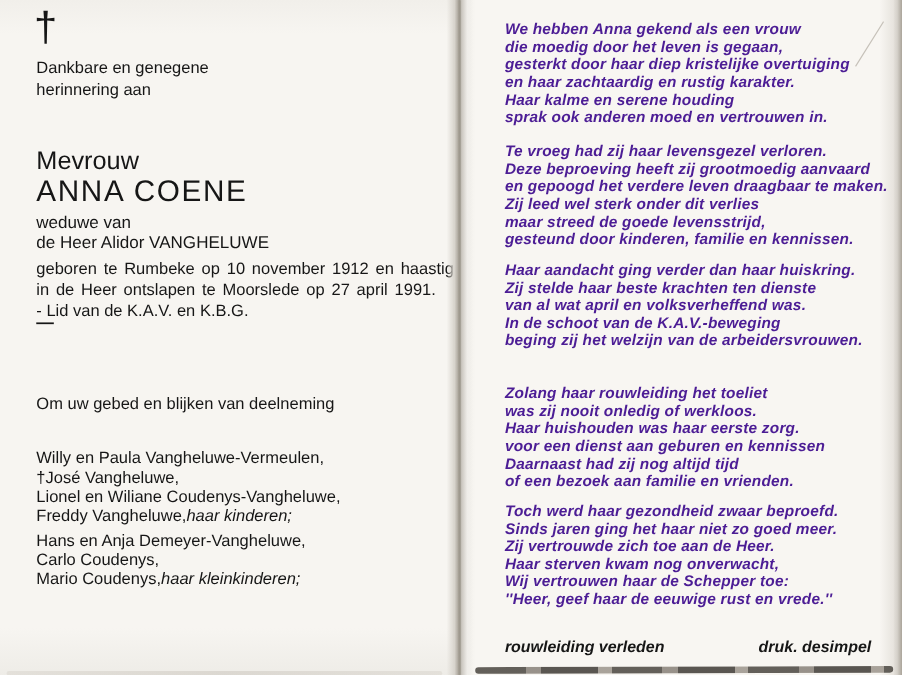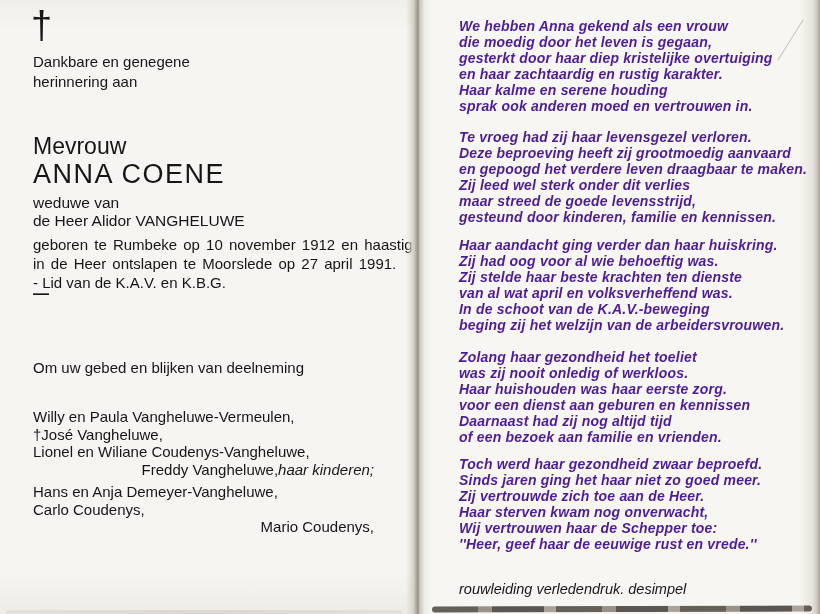--- a/index.html
+++ b/index.html
@@ -50,33 +50,33 @@
   .intro{left:33px;top:52px;font-size:15px;line-height:20px}
   .honorific{left:33px;top:133px;font-size:23px}
   .name{left:33px;top:159px;font-size:27px;letter-spacing:1.5px}
   .widow{left:33px;top:194px;font-size:15.5px;line-height:18px}
   .lifedates{left:33px;top:236px;font-size:15px;line-height:18.5px;word-spacing:2px}
   .membership{left:33px;top:274px;font-size:15px}
   .sep{left:33px;top:285px;font-size:16px;font-weight:bold}
   .thanks{left:33px;top:358px;font-size:15px;line-height:19px}
   .children{left:33px;top:408px;font-size:15px;line-height:17.5px;width:341px}
   .gchildren{left:33px;top:483px;font-size:15px;line-height:17.5px;width:341px}
-  .row{display:flex;justify-content:flex-end}
+  .row{display:flex;justify-content:flex-start}
   .rel-label{font-style:italic}
   .families{left:33px;top:543px;font-size:15px;line-height:18px}
 
   
   .rp{font-style:italic;font-weight:bold;font-size:14px;line-height:16px;color:#4c1d95;letter-spacing:.2px}
   .p1{left:459px;top:18px}
   .p2{left:459px;top:129px}
   .p3{left:459px;top:237px}
   .p4{left:459px;top:349px}
   .p5{left:459px;top:456px}
-  .footer{left:459px;top:581px;width:333px;display:flex;
-    font-style:italic;font-weight:normal;font-size:14.5px;white-space:nowrap;z-index:2;position:absolute}
+  .footer{left:459px;top:581px;width:333px;display:flex;justify-content:space-between;
+    font-style:italic;font-weight:bold;font-size:14.5px;white-space:nowrap;z-index:2;position:absolute}
 </style>
 </head>
 <body>
 
 <div class="card">
   <div class="page-left"></div>
   <div class="page-right"></div>
   <div class="seam"></div>
   <div class="seam-line"></div>
   <div class="right-edge"></div>
@@ -119,20 +119,21 @@
       <span>Freddy Vangheluwe,</span>
       <span class="rel-label">haar kinderen;</span>
     </div>
   </div>
 
   <div class="abs gchildren">
     <div>Hans en Anja Demeyer-Vangheluwe,</div>
     <div>Carlo Coudenys,</div>
     <div class="row">
       <span>Mario Coudenys,</span>
+      <span class="rel-label">haar kleinkinderen;</span>
     </div>
   </div>
 
 
   <div class="abs rp p1">
     <div>We hebben Anna gekend als een vrouw</div>
     <div>die moedig door het leven is gegaan,</div>
     <div>gesterkt door haar diep kristelijke overtuiging</div>
     <div>en haar zachtaardig en rustig karakter.</div>
     <div>Haar kalme en serene houding</div>
@@ -143,29 +144,28 @@
     <div>Te vroeg had zij haar levensgezel verloren.</div>
     <div>Deze beproeving heeft zij grootmoedig aanvaard</div>
     <div>en gepoogd het verdere leven draagbaar te maken.</div>
     <div>Zij leed wel sterk onder dit verlies</div>
     <div>maar streed de goede levensstrijd,</div>
     <div>gesteund door kinderen, familie en kennissen.</div>
   </div>
 
   <div class="abs rp p3">
     <div>Haar aandacht ging verder dan haar huiskring.</div>
-    <div>Zij had oog voor al wie behoeftig was.</div>
     <div>Zij stelde haar beste krachten ten dienste</div>
     <div>van al wat april en volksverheffend was.</div>
     <div>In de schoot van de K.A.V.-beweging</div>
     <div>beging zij het welzijn van de arbeidersvrouwen.</div>
   </div>
 
   <div class="abs rp p4">
-    <div>Zolang haar gezondheid het toeliet</div>
+    <div>Zolang haar rouwleiding het toeliet</div>
     <div>was zij nooit onledig of werkloos.</div>
     <div>Haar huishouden was haar eerste zorg.</div>
     <div>voor een dienst aan geburen en kennissen</div>
     <div>Daarnaast had zij nog altijd tijd</div>
     <div>of een bezoek aan familie en vrienden.</div>
   </div>
 
   <div class="abs rp p5">
     <div>Toch werd haar gezondheid zwaar beproefd.</div>
     <div>Sinds jaren ging het haar niet zo goed meer.</div>

